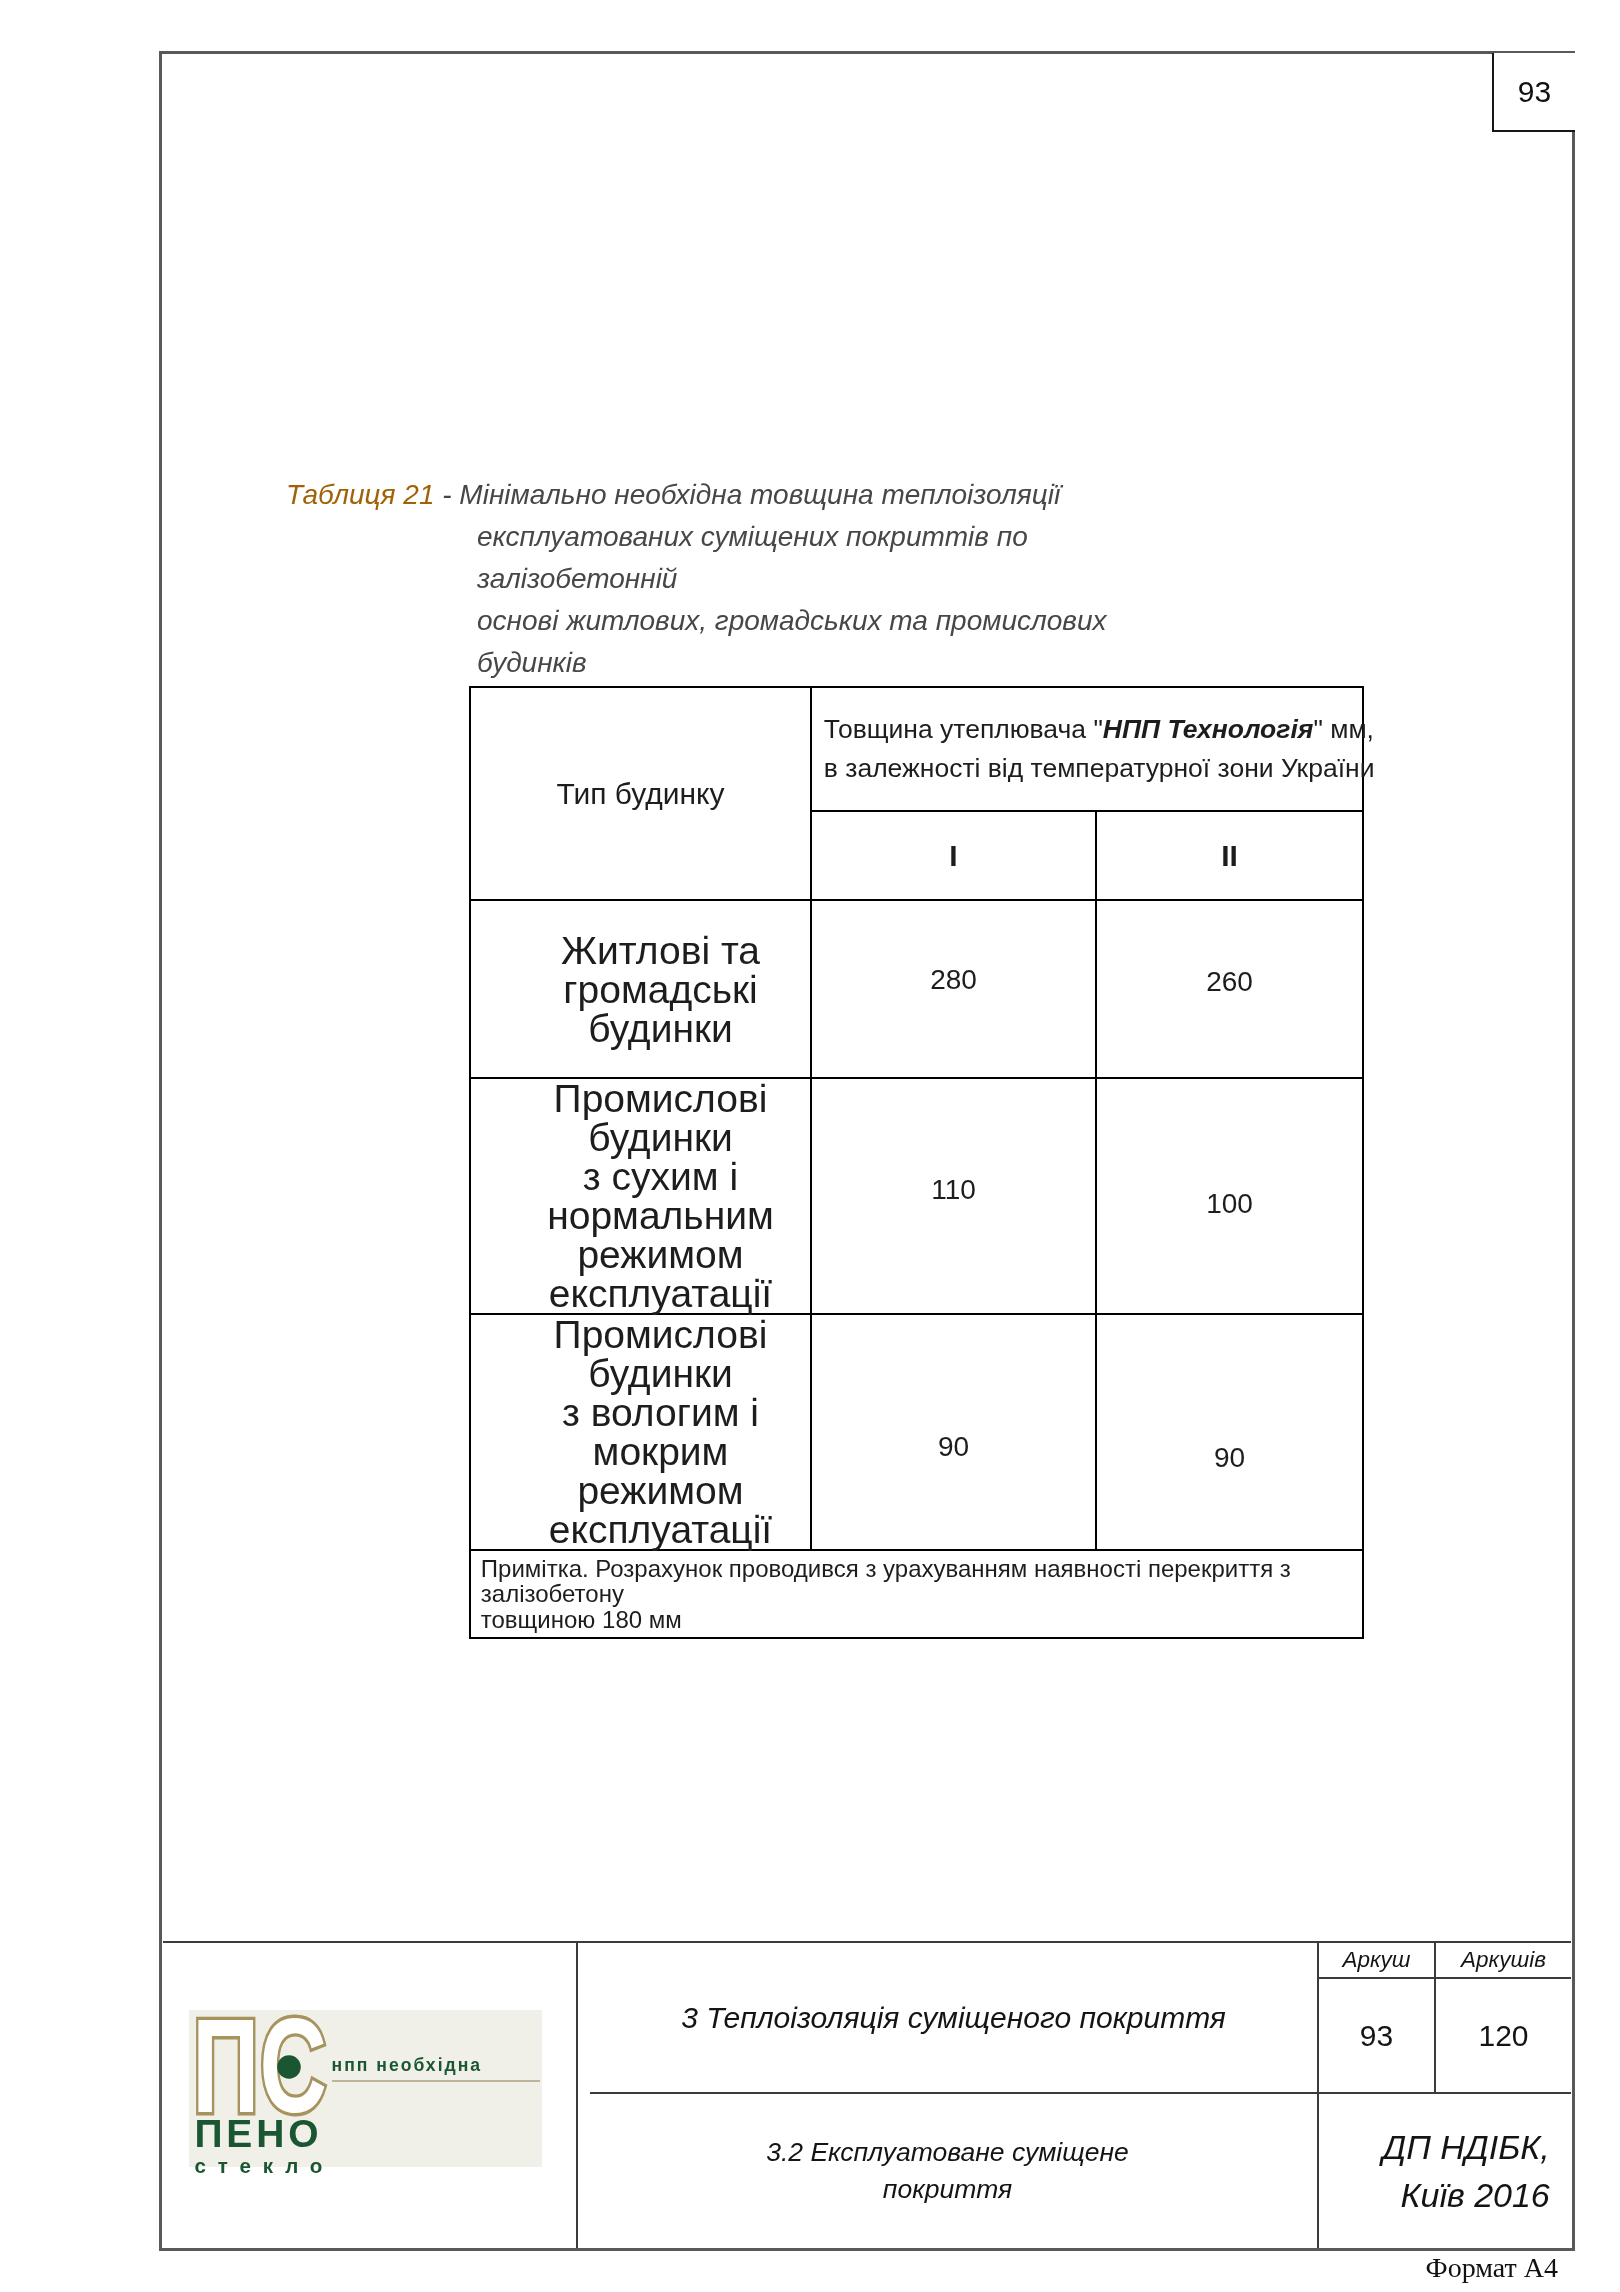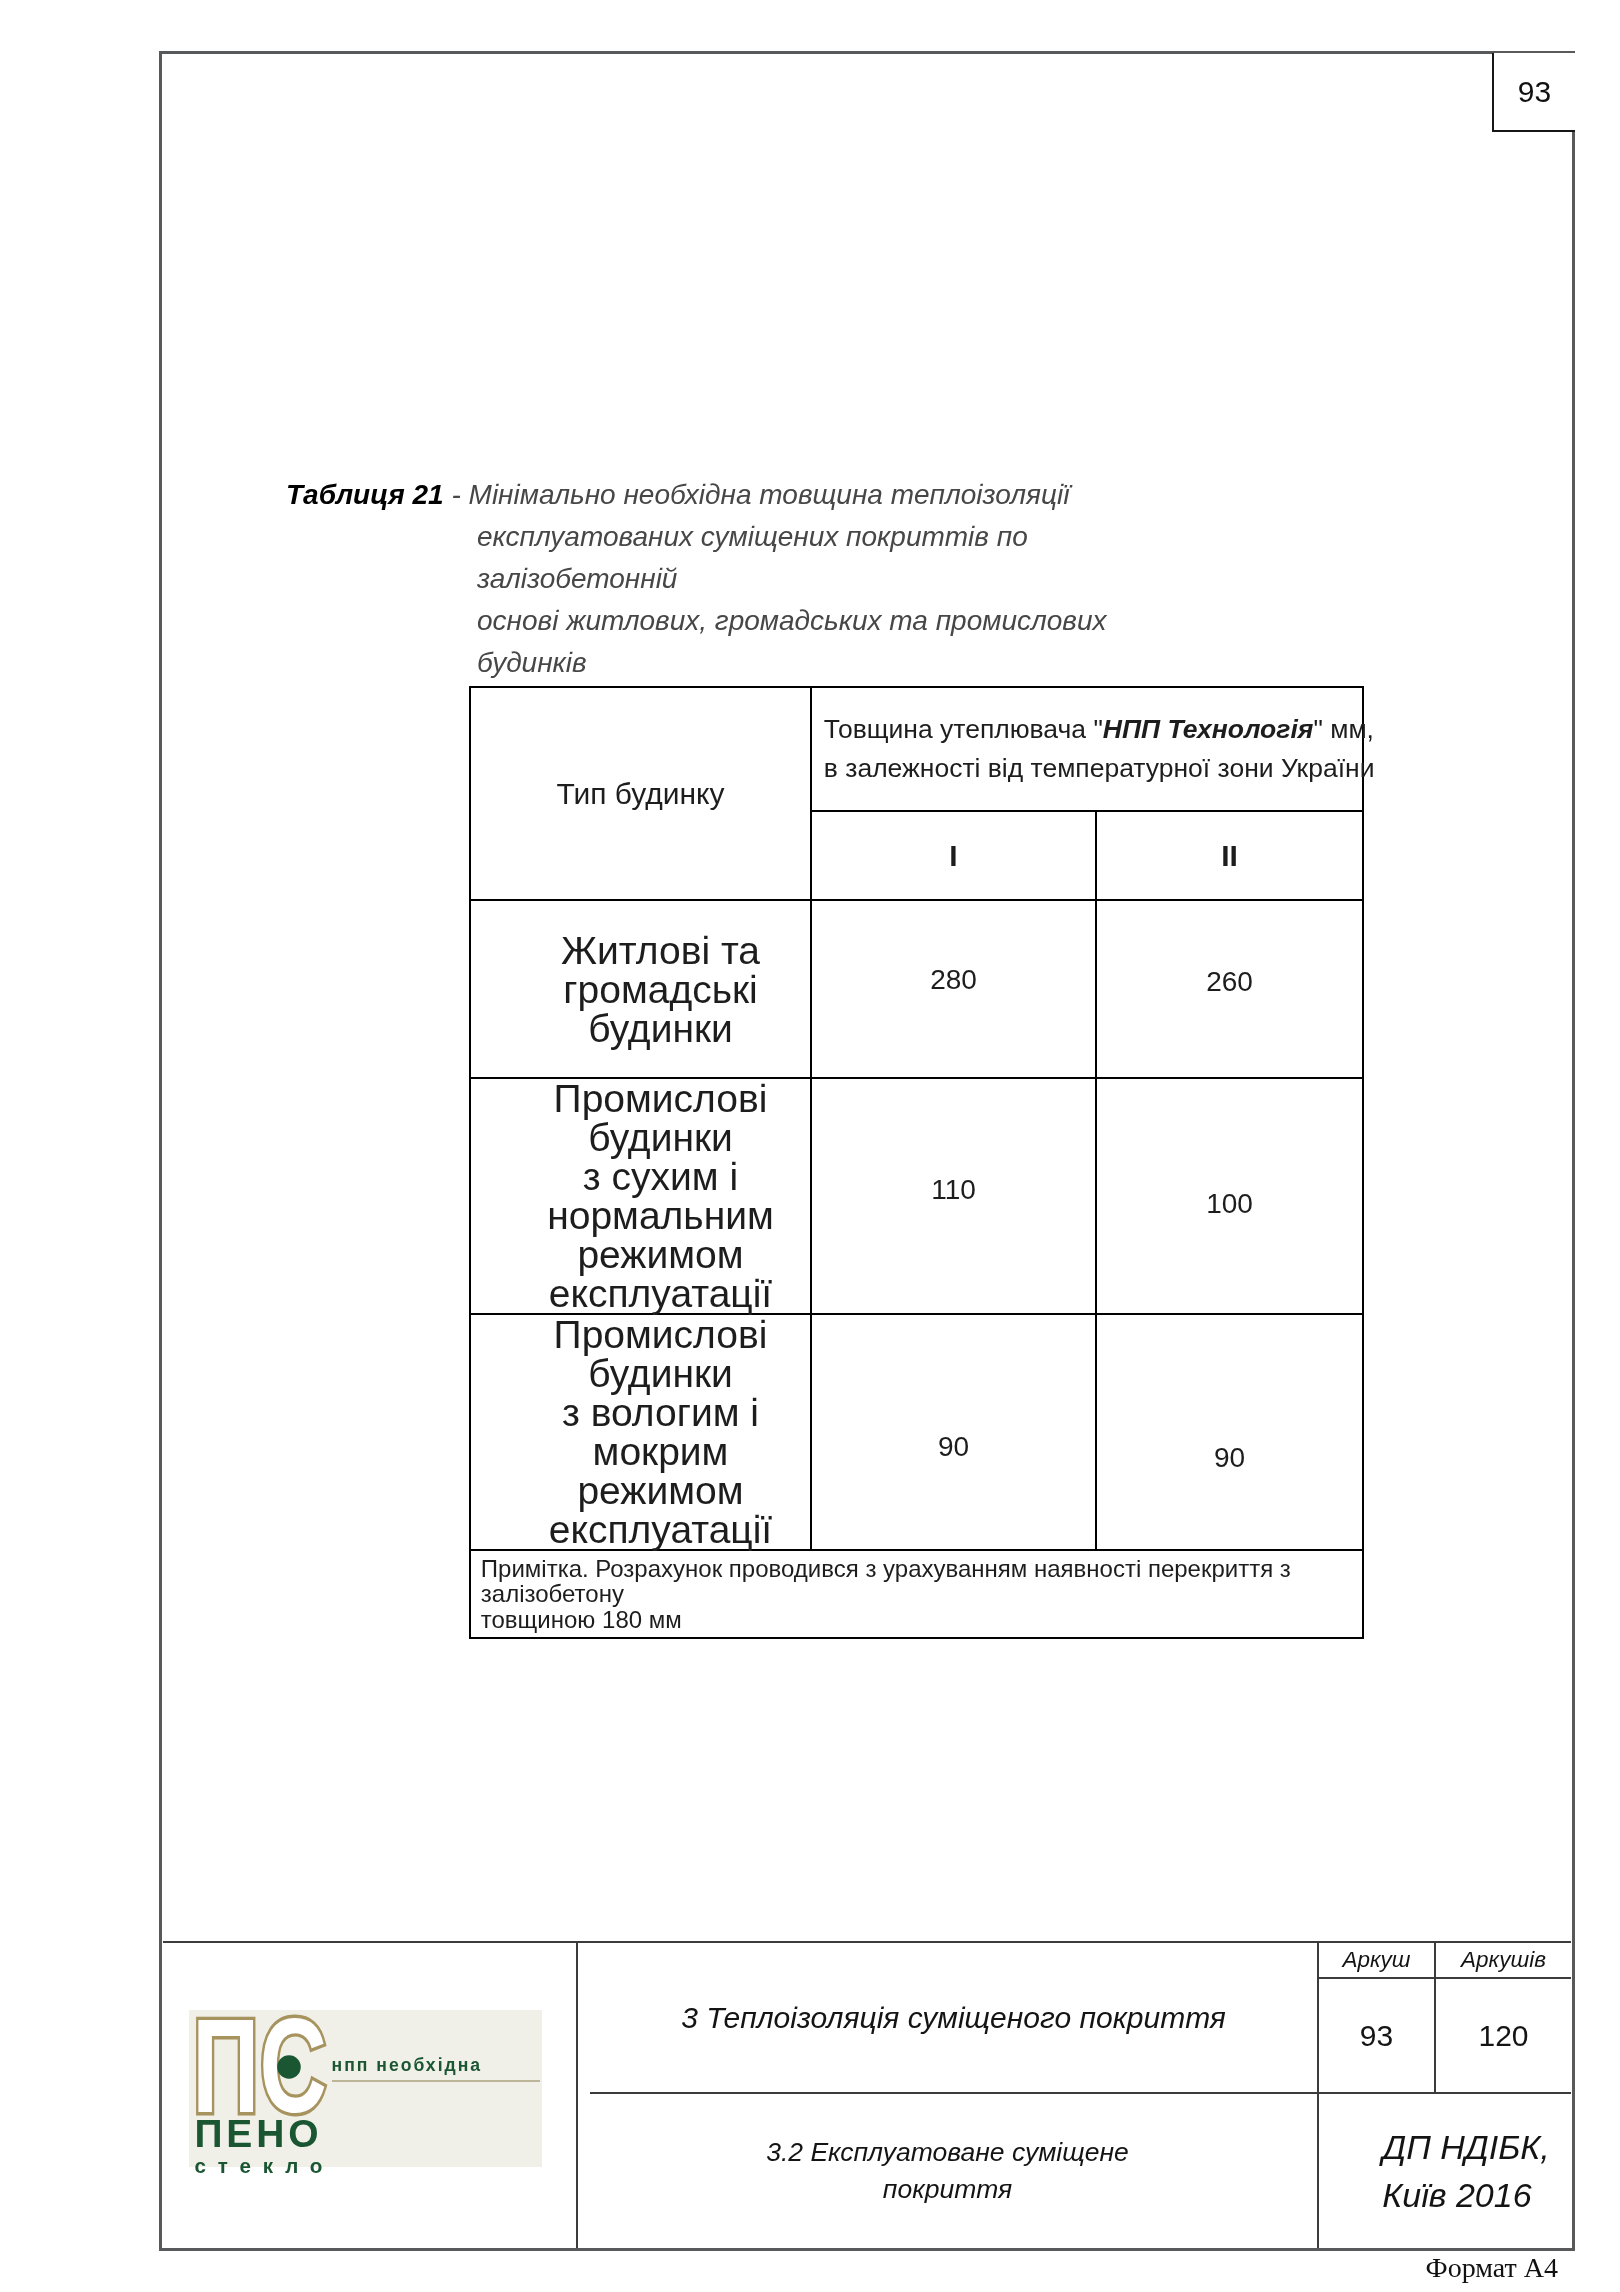--- a/index.html
+++ b/index.html
@@ -24,21 +24,21 @@
     display:flex; align-items:center; justify-content:center;
     font-size:30px; color:#111;
   }
 
   
   .table-title {
     position:absolute; left:286px; top:474px; width:882px;
     font-style:italic; font-size:28px; line-height:42px; color:#474747;
     padding-left:191px; text-indent:-191px;
   }
-  .table-title .t-bold { font-weight:bold; color:#000000; }
+  .table-title .t-bold { font-weight:normal; color:#a16207; }
 
   
   table.main-table {
     position:absolute; left:469px; top:686px; width:893px;
     border-collapse:collapse; table-layout:fixed;
     border:2.9px solid #000;
   }
   .main-table td { border:2px solid #000; vertical-align:middle; }
   col.c1 { width:341px; } col.c2 { width:285px; } col.c3 { width:267px; }
   tr.hdr1 { height:124px; } tr.hdr2 { height:89px; }
@@ -75,21 +75,21 @@
   .f-logo { grid-row:1/4; grid-column:1; border-right:2.9px solid #3b3b3b; position:relative; }
   .f-title { grid-row:1/3; grid-column:2; border-right:2.9px solid #3b3b3b; border-bottom:2.9px solid #3b3b3b;
              font-style:italic; font-size:30px;margin-left:12px; }
   .f-sh-h { grid-row:1; grid-column:3; border-right:2.9px solid #3b3b3b; border-bottom:2.9px solid #3b3b3b;
             font-style:italic; font-size:22.5px; }
   .f-shs-h { grid-row:1; grid-column:4; border-bottom:2.9px solid #3b3b3b; font-style:italic; font-size:22.5px; }
   .f-sh-v { grid-row:2; grid-column:3; border-right:2.9px solid #3b3b3b; border-bottom:2.9px solid #3b3b3b; font-size:30px; }
   .f-shs-v { grid-row:2; grid-column:4; border-bottom:2.9px solid #3b3b3b; font-size:30px; }
   .f-sub { grid-row:3; grid-column:2; border-right:2.9px solid #3b3b3b;
            font-style:italic; font-size:26.5px; line-height:37px; text-align:center; white-space:pre-line; }
-  .f-org { grid-row:3; grid-column:3/5; font-style:italic; font-size:34px; line-height:48px; text-align:left; white-space:pre-line;margin-left:42px; }
+  .f-org { grid-row:3; grid-column:3/5; font-style:italic; font-size:34px; line-height:48px; text-align:right; white-space:pre-line;margin-left:42px; }
 
   
   .logo { position:absolute; left:25.5px; top:67px; width:353px; height:157px; background:#f0f0e8; }
   .logo svg { position:absolute; left:2px; top:3.9px; overflow:visible; }
   .ps-text {
     font-family:"Liberation Sans", sans-serif; font-weight:bold; font-size:136px;
     fill:#ffffff; stroke:#a6935e; stroke-width:7px; paint-order:stroke fill;
   }
   .logo-npp { position:absolute; left:143px; top:45px; font-size:17.6px; font-weight:bold;
               letter-spacing:2px; color:#1b5633; white-space:nowrap; }

